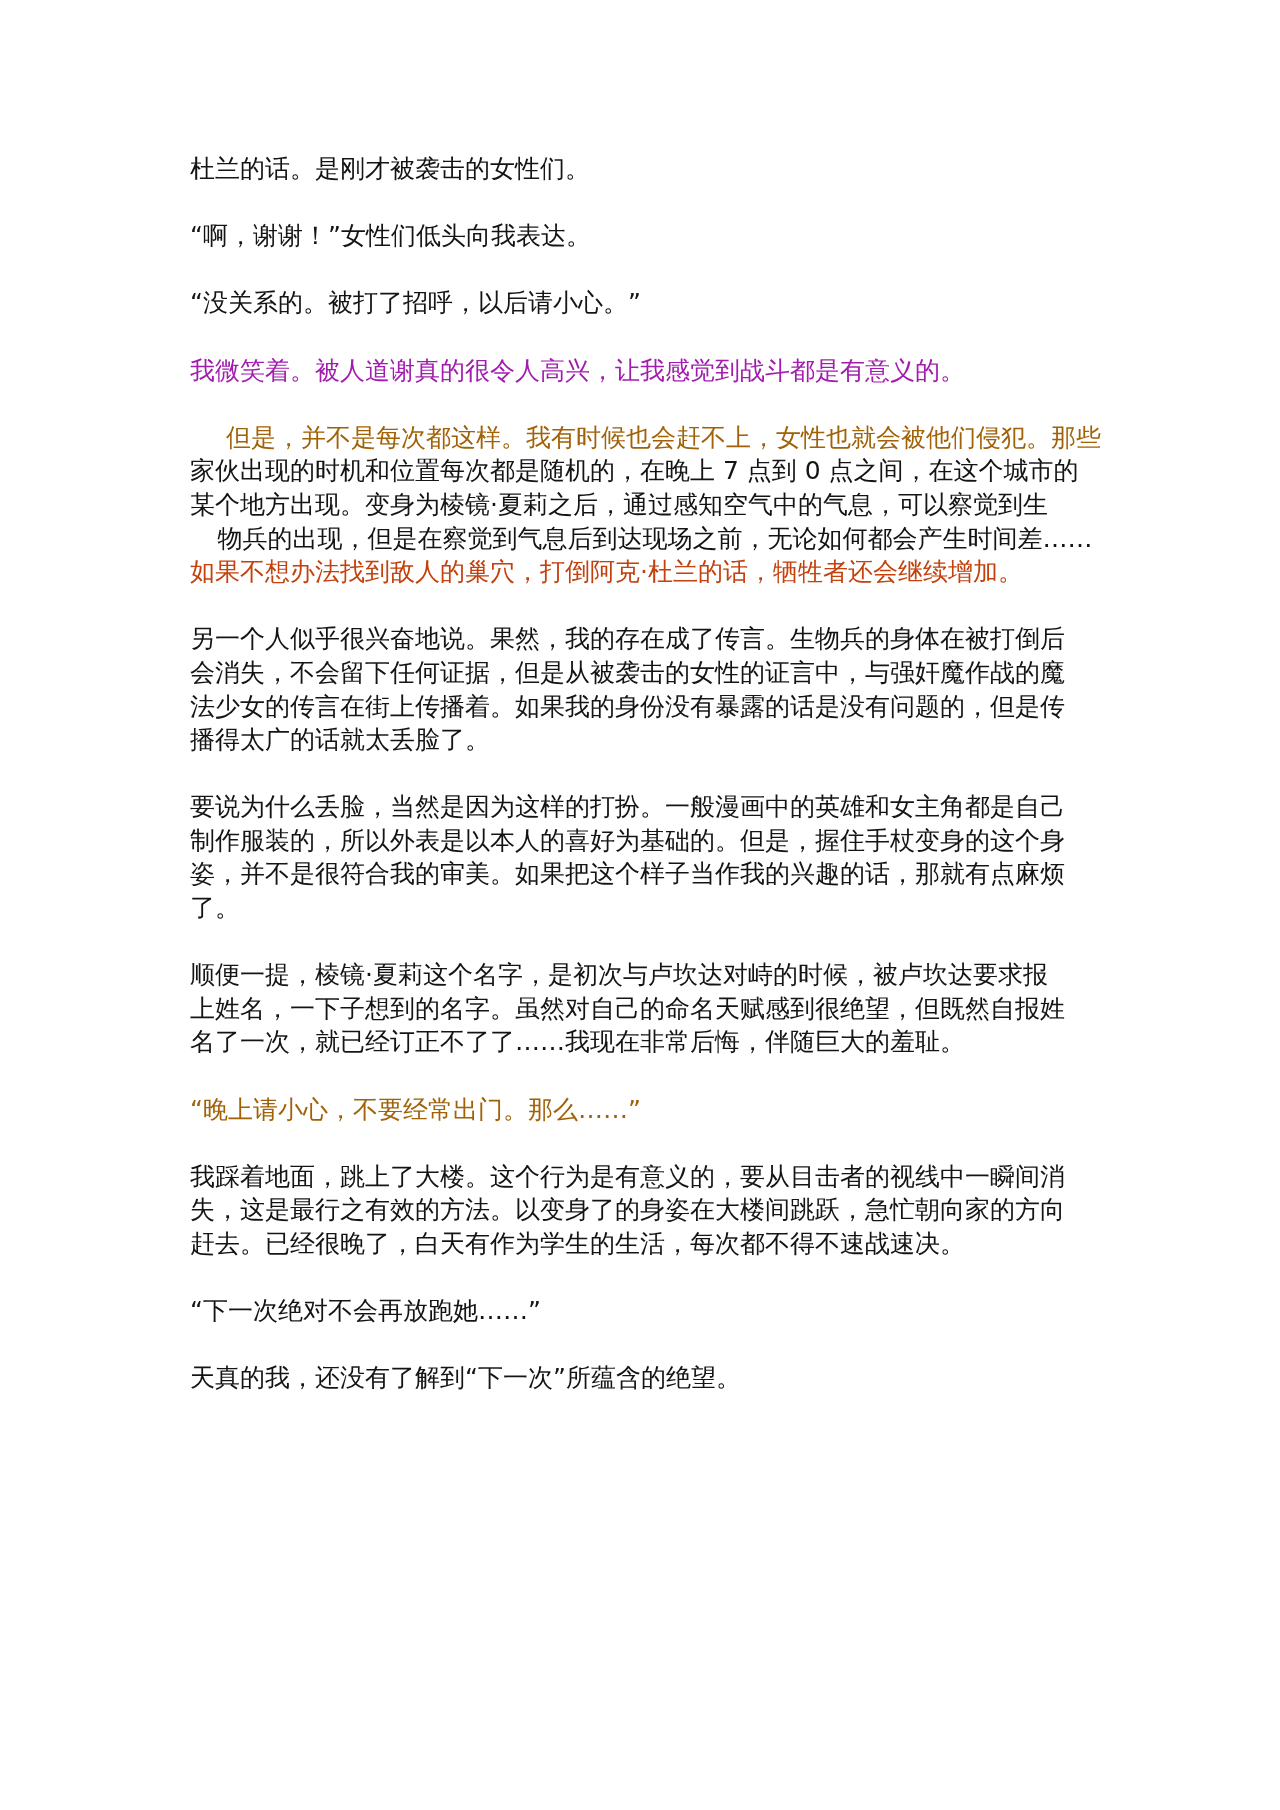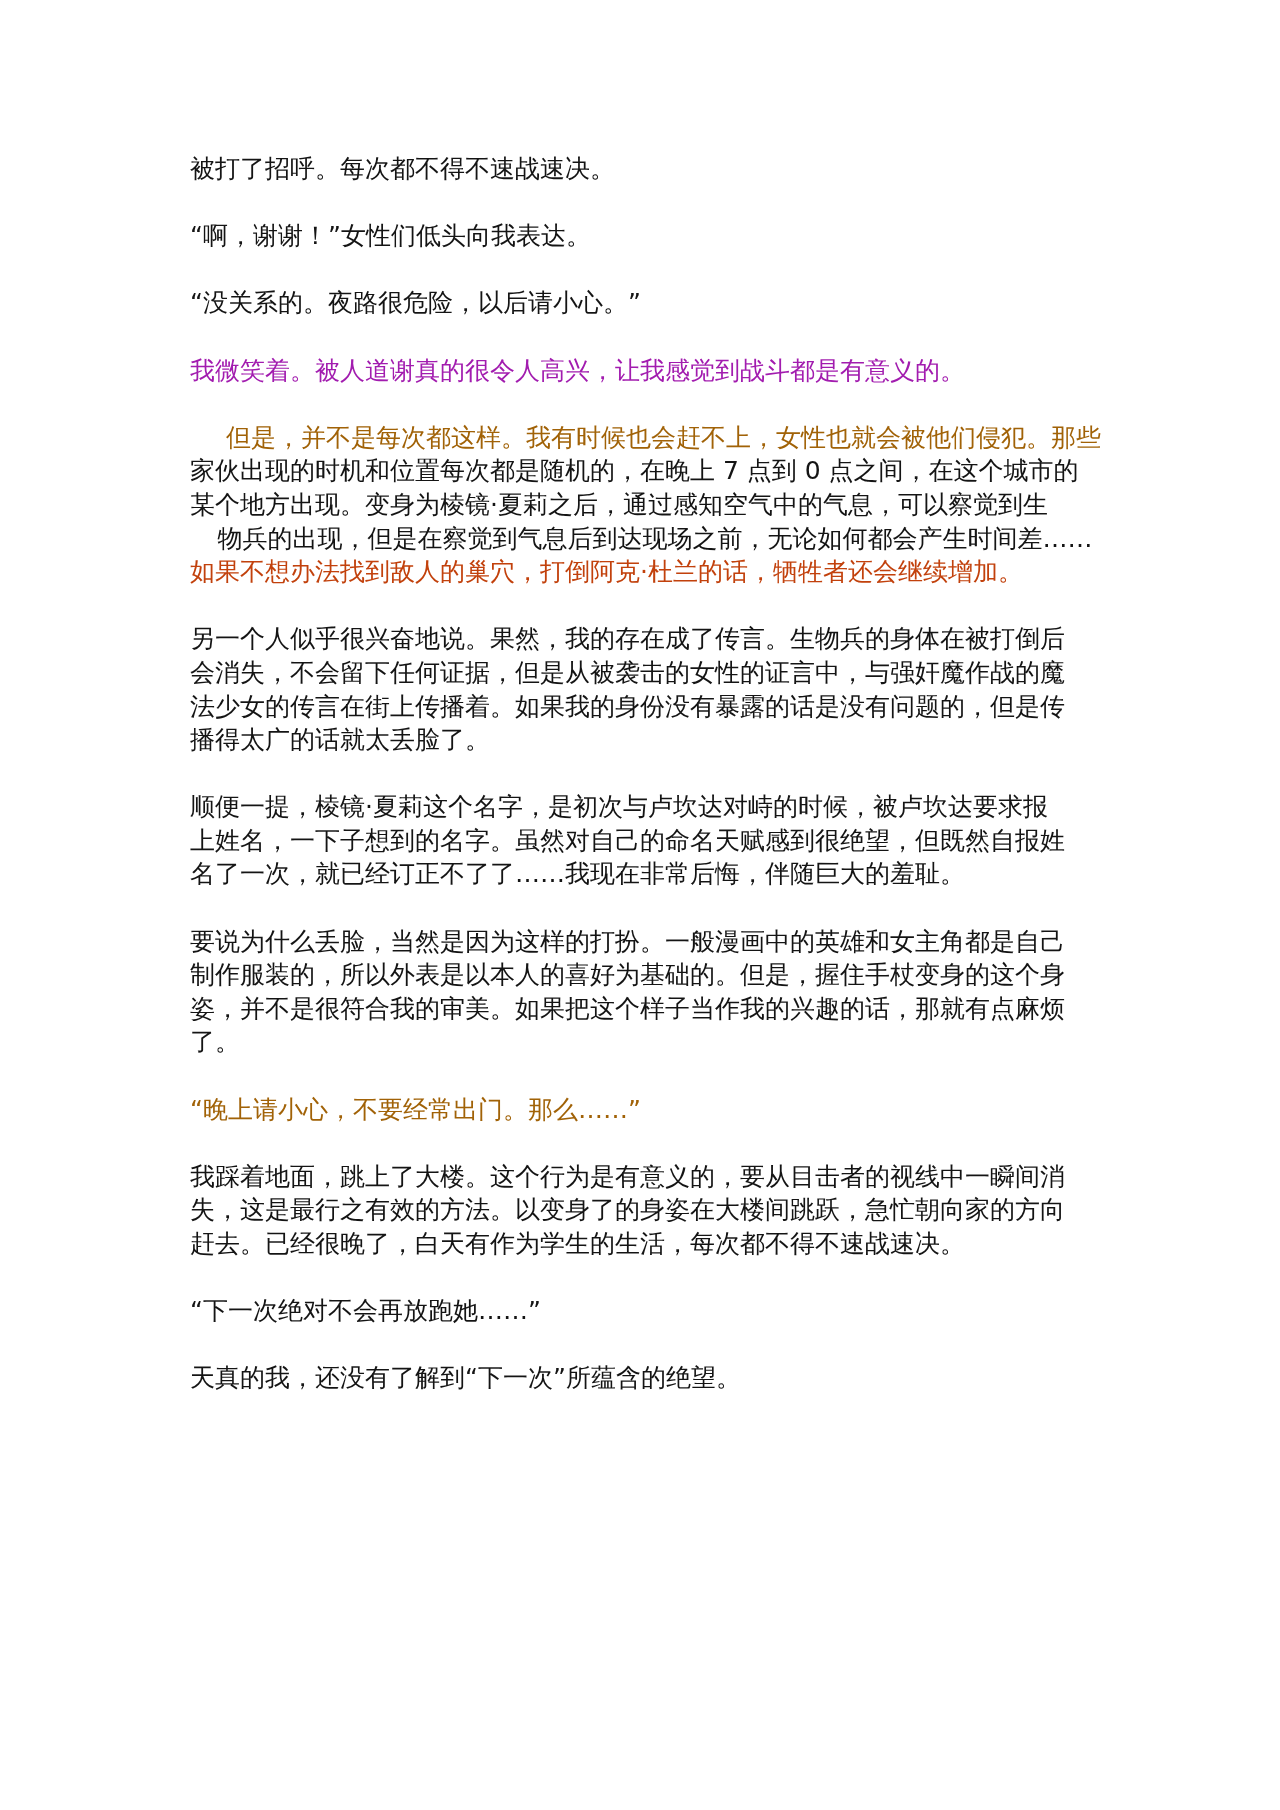--- a/index.html
+++ b/index.html
@@ -31,54 +31,54 @@
     letter-spacing: 0;
     white-space: pre;
     font-weight: 400;
   }
 </style>
 </head>
 <body style="background: rgb(255, 255, 255);">
 
 <div class="page" id="doc-page">
     <div class="para">
-      <div class="line" style="color: rgb(20, 20, 20);">被打了招呼。每次都不得不速战速决。</div>
+      <div class="line" style="color: rgb(20, 20, 20);">杜兰的话。是刚才被袭击的女性们。</div>
     </div>
     <div class="para">
       <div class="line" style="color: rgb(20, 20, 20);">“啊，谢谢！”女性们低头向我表达。</div>
     </div>
     <div class="para">
-      <div class="line" style="color: rgb(20, 20, 20);">“没关系的。夜路很危险，以后请小心。”</div>
+      <div class="line" style="color: rgb(20, 20, 20);">“没关系的。被打了招呼，以后请小心。”</div>
     </div>
     <div class="para">
       <div class="line" style="color: #a21caf;">我微笑着。被人道谢真的很令人高兴，让我感觉到战斗都是有意义的。</div>
     </div>
     <div class="para">
       <div class="line" style="color: #a16207; margin-left: 36px;">但是，并不是每次都这样。我有时候也会赶不上，女性也就会被他们侵犯。那些</div>
       <div class="line" style="color: rgb(20, 20, 20);">家伙出现的时机和位置每次都是随机的，在晚上 7 点到 0 点之间，在这个城市的</div>
       <div class="line" style="color: rgb(20, 20, 20);">某个地方出现。变身为棱镜·夏莉之后，通过感知空气中的气息，可以察觉到生</div>
       <div class="line" style="color: rgb(20, 20, 20); text-align: center;">物兵的出现，但是在察觉到气息后到达现场之前，无论如何都会产生时间差……</div>
       <div class="line" style="color: #c2410c;">如果不想办法找到敌人的巢穴，打倒阿克·杜兰的话，牺牲者还会继续增加。</div>
     </div>
     <div class="para">
       <div class="line" style="color: rgb(20, 20, 20);">另一个人似乎很兴奋地说。果然，我的存在成了传言。生物兵的身体在被打倒后</div>
       <div class="line" style="color: rgb(20, 20, 20);">会消失，不会留下任何证据，但是从被袭击的女性的证言中，与强奸魔作战的魔</div>
       <div class="line" style="color: rgb(20, 20, 20);">法少女的传言在街上传播着。如果我的身份没有暴露的话是没有问题的，但是传</div>
       <div class="line" style="color: rgb(20, 20, 20);">播得太广的话就太丢脸了。</div>
     </div>
     <div class="para">
-      <div class="line" style="color: rgb(20, 20, 20);">顺便一提，棱镜·夏莉这个名字，是初次与卢坎达对峙的时候，被卢坎达要求报</div>
-      <div class="line" style="color: rgb(20, 20, 20);">上姓名，一下子想到的名字。虽然对自己的命名天赋感到很绝望，但既然自报姓</div>
-      <div class="line" style="color: rgb(20, 20, 20);">名了一次，就已经订正不了了……我现在非常后悔，伴随巨大的羞耻。</div>
-    </div>
-    <div class="para">
       <div class="line" style="color: rgb(20, 20, 20);">要说为什么丢脸，当然是因为这样的打扮。一般漫画中的英雄和女主角都是自己</div>
       <div class="line" style="color: rgb(20, 20, 20);">制作服装的，所以外表是以本人的喜好为基础的。但是，握住手杖变身的这个身</div>
       <div class="line" style="color: rgb(20, 20, 20);">姿，并不是很符合我的审美。如果把这个样子当作我的兴趣的话，那就有点麻烦</div>
       <div class="line" style="color: rgb(20, 20, 20);">了。</div>
+    </div>
+    <div class="para">
+      <div class="line" style="color: rgb(20, 20, 20);">顺便一提，棱镜·夏莉这个名字，是初次与卢坎达对峙的时候，被卢坎达要求报</div>
+      <div class="line" style="color: rgb(20, 20, 20);">上姓名，一下子想到的名字。虽然对自己的命名天赋感到很绝望，但既然自报姓</div>
+      <div class="line" style="color: rgb(20, 20, 20);">名了一次，就已经订正不了了……我现在非常后悔，伴随巨大的羞耻。</div>
     </div>
     <div class="para">
       <div class="line" style="color: #a16207;">“晚上请小心，不要经常出门。那么……”</div>
     </div>
     <div class="para">
       <div class="line" style="color: rgb(20, 20, 20);">我踩着地面，跳上了大楼。这个行为是有意义的，要从目击者的视线中一瞬间消</div>
       <div class="line" style="color: rgb(20, 20, 20);">失，这是最行之有效的方法。以变身了的身姿在大楼间跳跃，急忙朝向家的方向</div>
       <div class="line" style="color: rgb(20, 20, 20);">赶去。已经很晚了，白天有作为学生的生活，每次都不得不速战速决。</div>
     </div>
     <div class="para">

